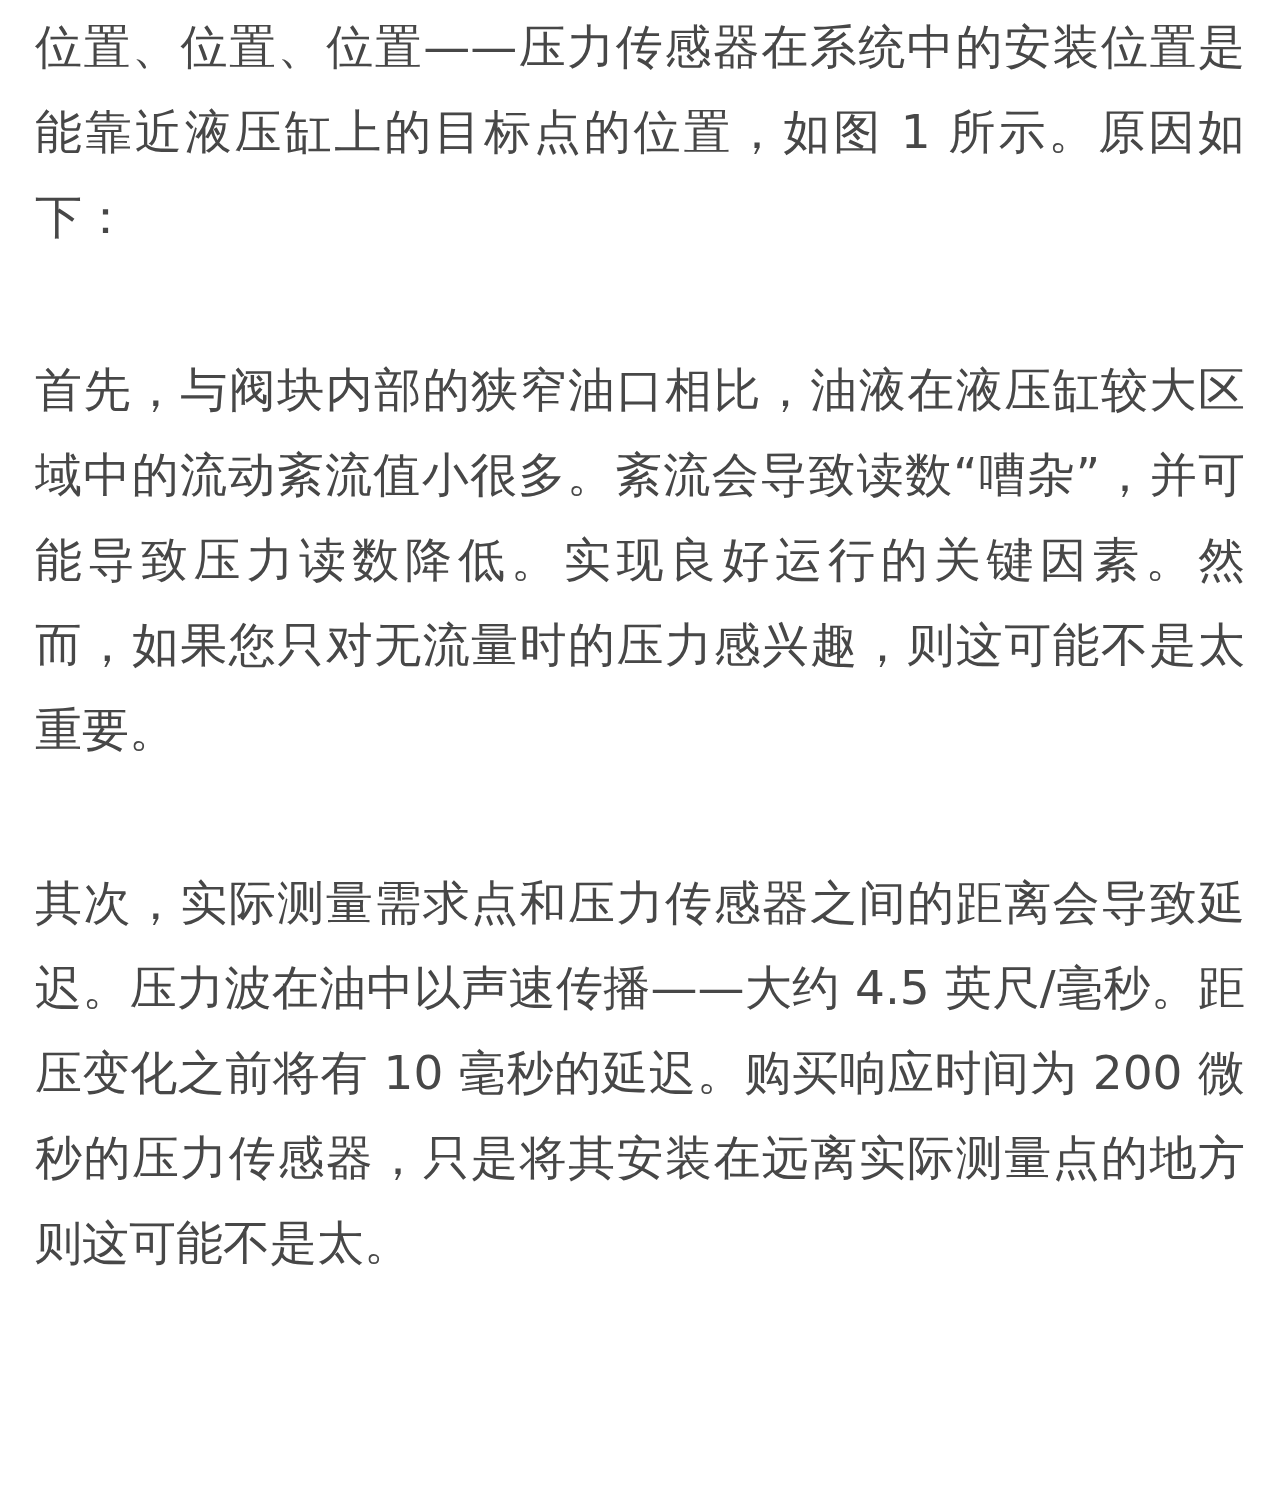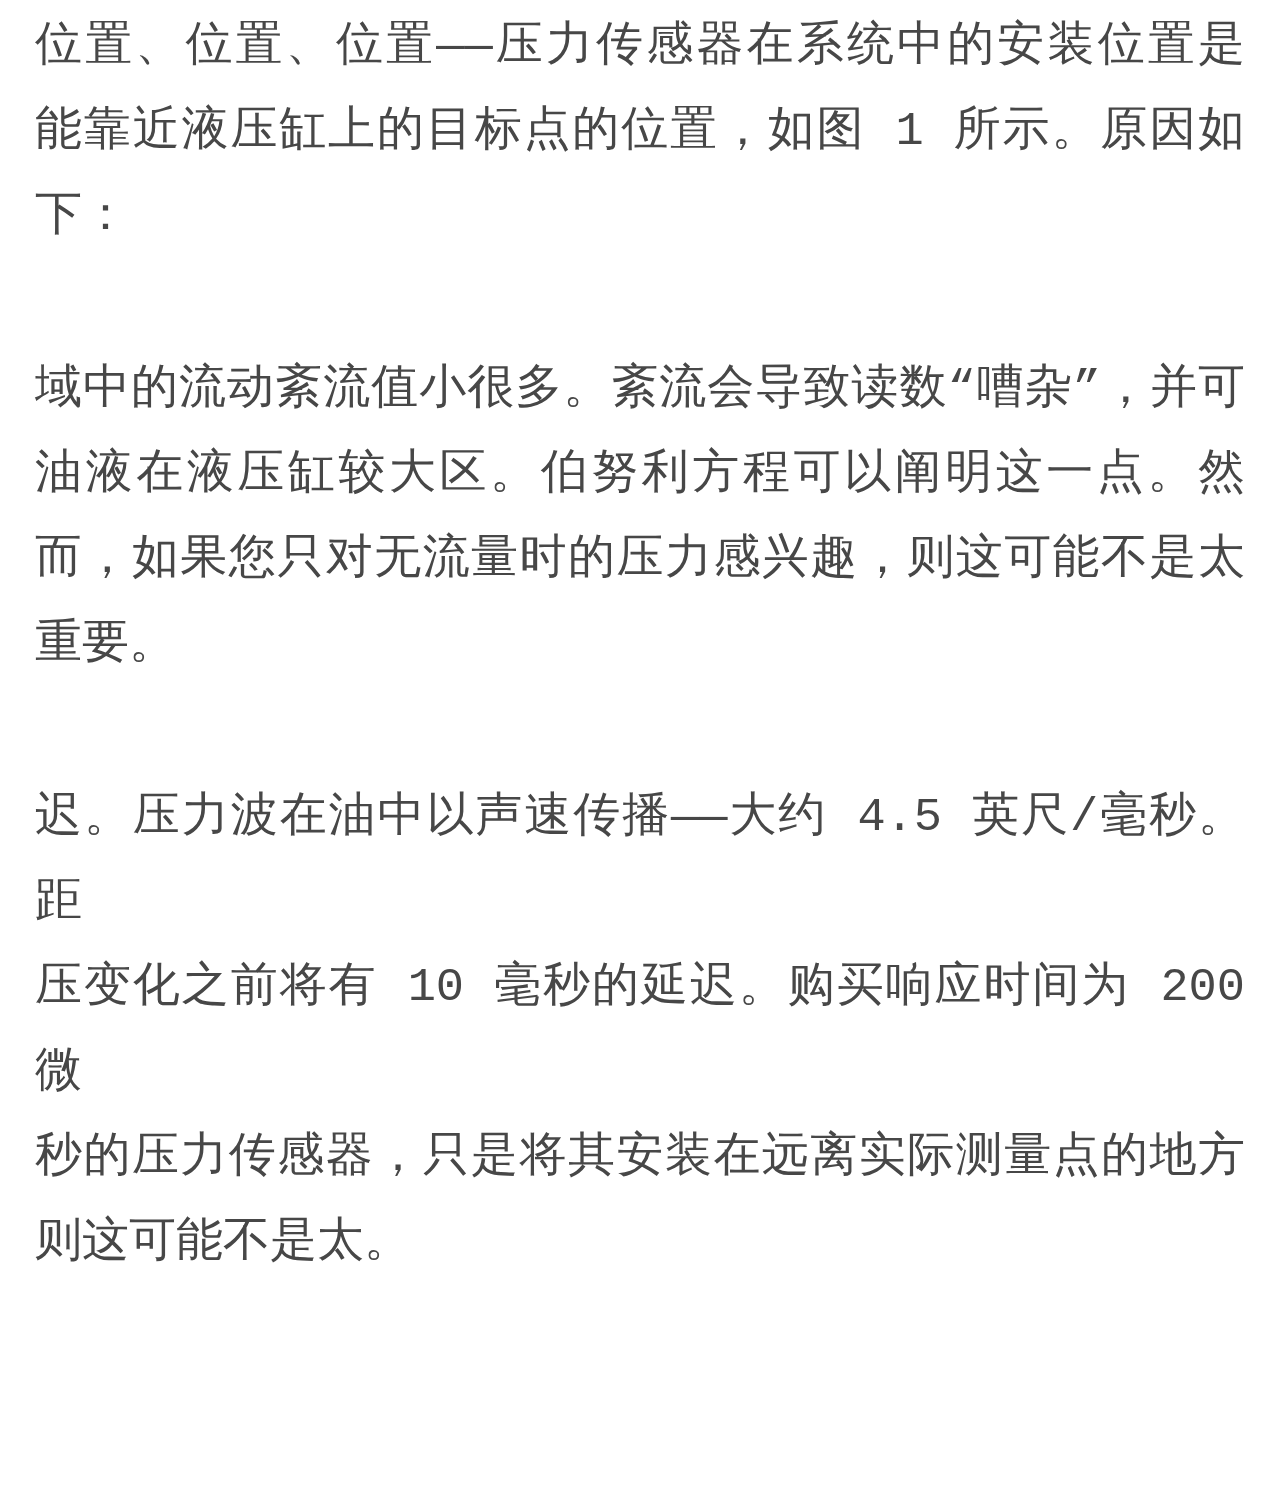--- a/index.html
+++ b/index.html
@@ -11,21 +11,20 @@
     width: 1280px;
     height: 1498px;
     box-sizing: border-box;
     padding: 4px 35px 0 35px;
     overflow: hidden;
     font-family: "DejaVu Sans", "Liberation Sans", sans-serif;
     color: #474747;
   }
   .article {
     width: 1210px;
-    font-family: Liberation Mono, monospace;
   }
   .para {
     margin: 0 0 88px 0;
     padding: 0;
     font-size: 47px;
     line-height: 85px;
     word-break: keep-all;
   }
   .para:last-child {
     margin-bottom: 0;
@@ -45,26 +44,28 @@
 
 <div class="article">
 
   <p class="para">
     <span class="line">位置、位置、位置——压力传感器在系统中的安装位置是</span>
     <span class="line">能靠近液压缸上的目标点的位置，如图 1 所示。原因如</span>
     <span class="line last">下：</span>
   </p>
 
   <p class="para">
+    <span class="line">首先，与阀块内部的狭窄油口相比，油液在液压缸较大区</span>
     <span class="line">域中的流动紊流值小很多。紊流会导致读数“嘈杂”，并可</span>
-    <span class="line">油液在液压缸较大区。伯努利方程可以阐明这一点。然</span>
+    <span class="line">能导致压力读数降低。实现良好运行的关键因素。然</span>
     <span class="line">而，如果您只对无流量时的压力感兴趣，则这可能不是太</span>
     <span class="line last">重要。</span>
   </p>
 
   <p class="para">
+    <span class="line">其次，实际测量需求点和压力传感器之间的距离会导致延</span>
     <span class="line">迟。压力波在油中以声速传播——大约 4.5 英尺/毫秒。距</span>
     <span class="line">压变化之前将有 10 毫秒的延迟。购买响应时间为 200 微</span>
     <span class="line">秒的压力传感器，只是将其安装在远离实际测量点的地方</span>
     <span class="line last">则这可能不是太。</span>
   </p>
 
 </div>
 
 </body></html>

